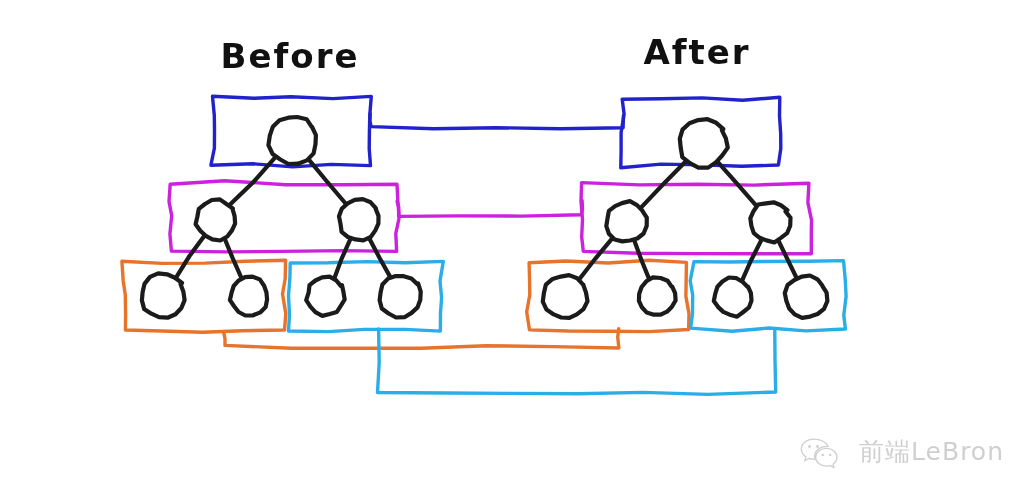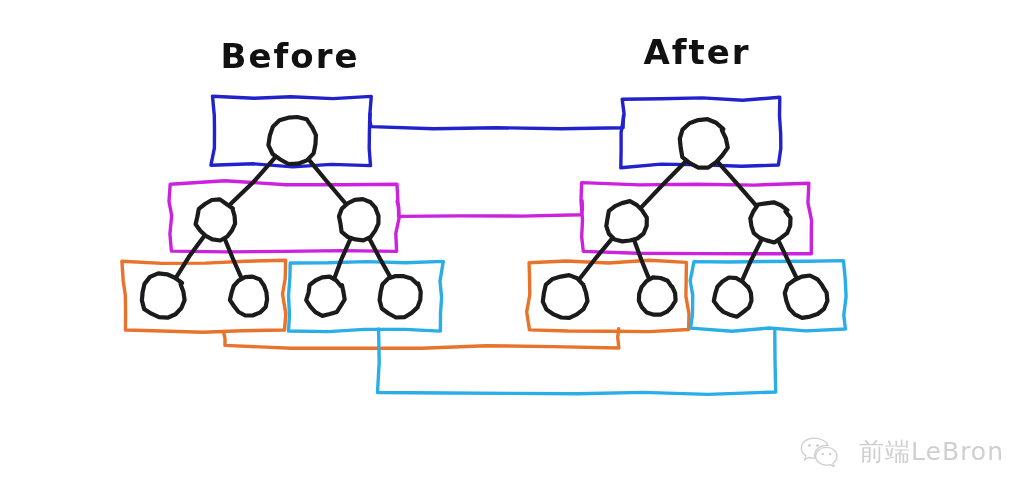--- a/index.html
+++ b/index.html
@@ -53,21 +53,21 @@
     stroke-width: 3.4;
     stroke-linecap: round;
     stroke-linejoin: round;
   }
   
   #watermark {
     position: absolute;
     right: 22px;
     bottom: 22px;
     display: flex;
-    align-items: flex-start;
+    align-items: center;
     gap: 20px;
     opacity: 0.42;
     user-select: none;
   }
   #watermark .wm-text {
     font-family: "DejaVu Sans", sans-serif;
     font-size: 25px;
     color: #8e8e8e;
     letter-spacing: 1px;
     white-space: nowrap;

